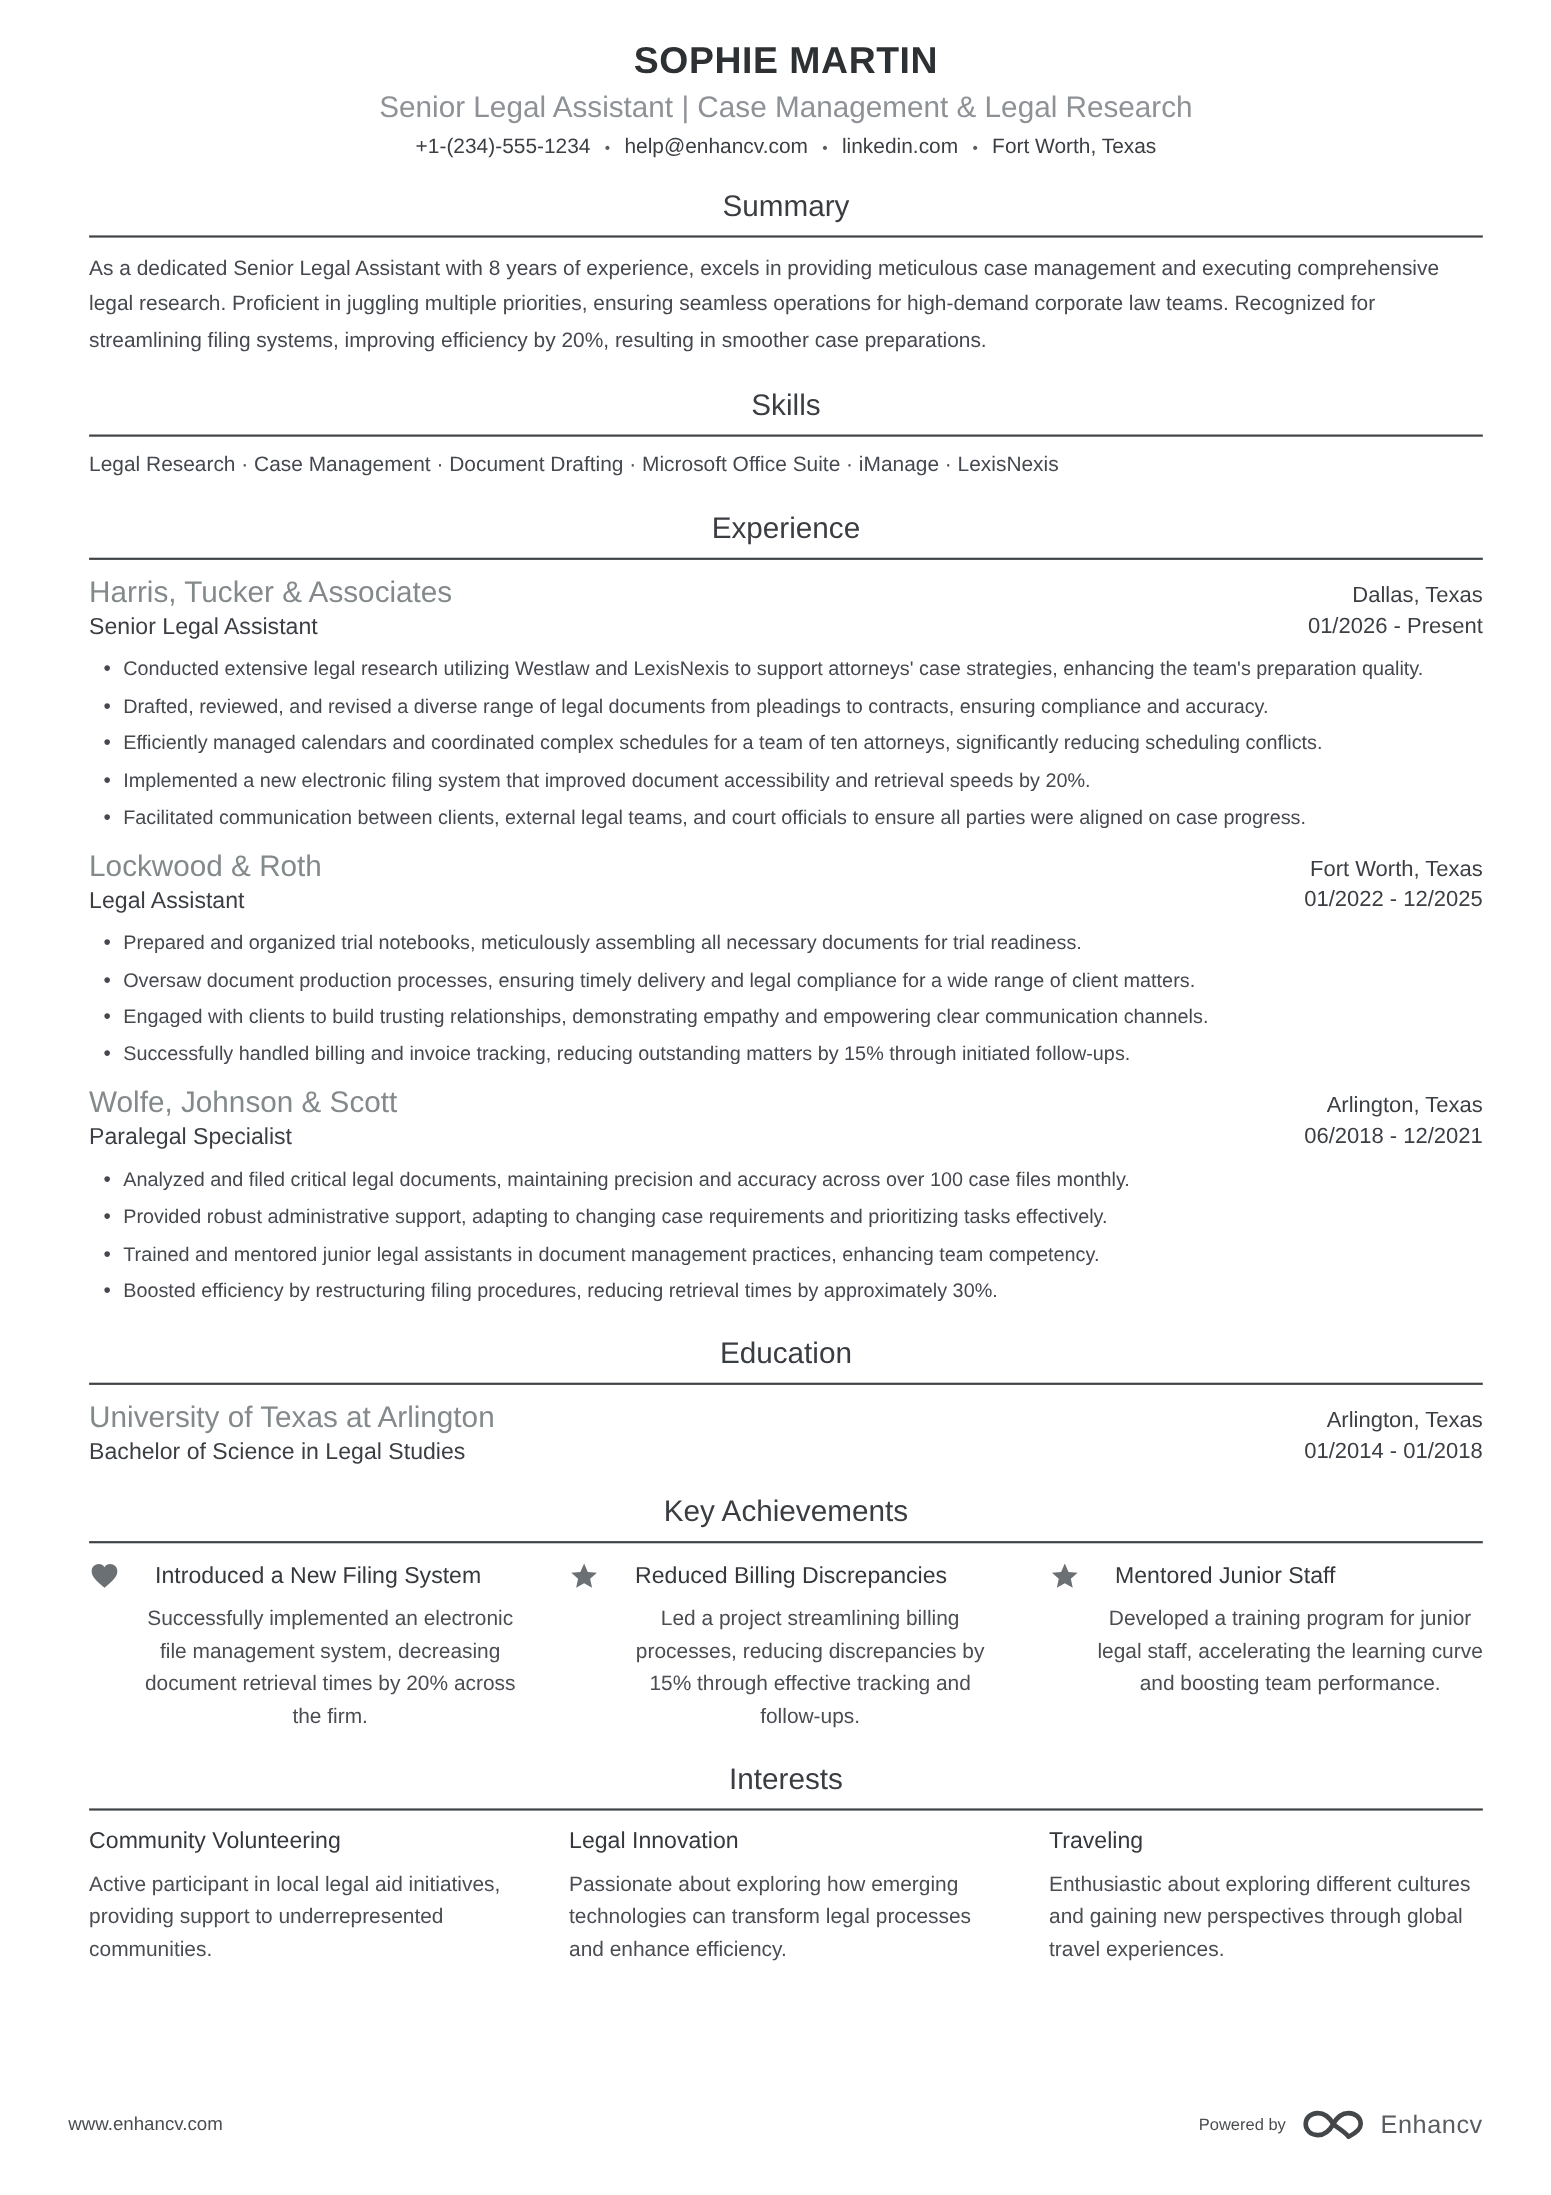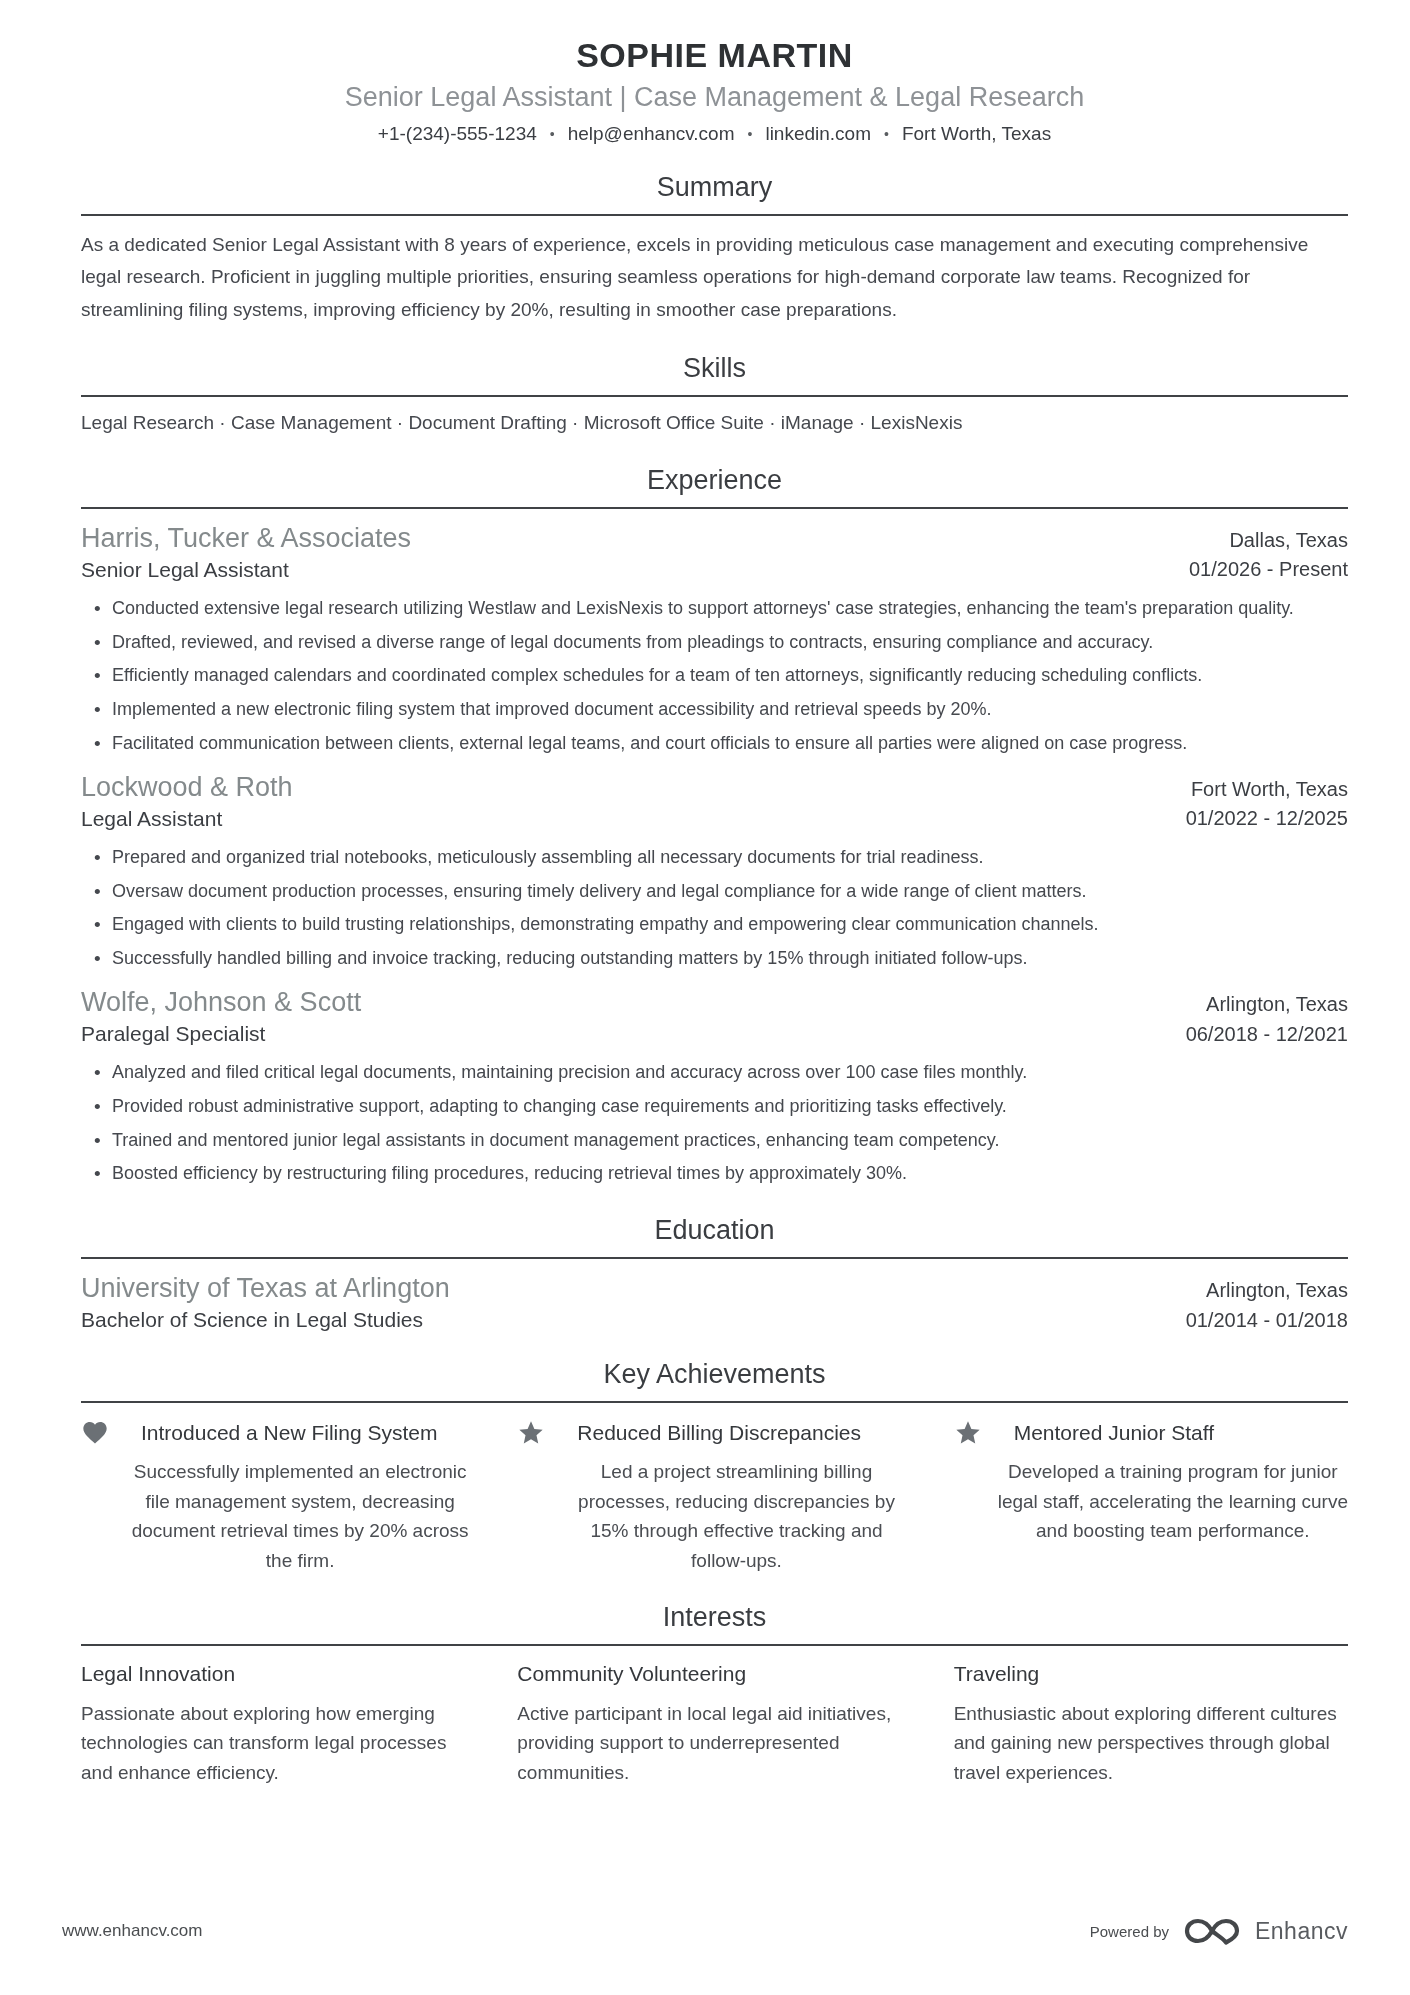--- a/index.html
+++ b/index.html
@@ -23,21 +23,21 @@
     text-align:center; font-size:27px; font-weight:400; color:#3a3d41;
     margin-top:27px; padding-bottom:11px; border-bottom:2px solid #404346;
   }
   .section-body { padding-top:13px; }
   .para { font-size:19px; line-height:1.7; color:#45484e; }
   .skills-line { font-size:19px; color:#45484e; padding-top:15px; padding-bottom:4px; }
 
   
   .job { margin-top:14px; }
   .job-row1 { display:flex; justify-content:space-between; align-items:baseline; }
-  .job-row2 { display:flex; justify-content:space-between; align-items:center; margin-top:4px; }
+  .job-row2 { display:flex; justify-content:space-between; align-items:flex-start; margin-top:4px; }
   .company { font-size:27px; font-weight:400; color:#848a8c; }
   .place { font-size:20px; color:#3b3e43; }
   .role { font-size:21px; color:#3b3e43; }
   .dates { font-size:20px; color:#3b3e43; }
   ul.bullets { list-style:none; margin:12px 0 6px 0; }
   ul.bullets li {
     position:relative; padding-left:31px; font-size:18px; line-height:1.6;
     color:#45484e; margin-bottom:5px;
   }
   ul.bullets li::before {
@@ -205,26 +205,26 @@
         </div>
         <div class="ach-text">Developed a training program for junior legal staff, accelerating the learning curve and boosting team performance.</div>
       </div>
     </div>
   </div>
 
   <div>
     <div class="section-title">Interests</div>
     <div class="tri-grid">
       <div>
+        <div class="int-title">Community Volunteering</div>
+        <div class="int-text">Active participant in local legal aid initiatives, providing support to underrepresented communities.</div>
+      </div>
+      <div>
         <div class="int-title">Legal Innovation</div>
         <div class="int-text">Passionate about exploring how emerging technologies can transform legal processes and enhance efficiency.</div>
-      </div>
-      <div>
-        <div class="int-title">Community Volunteering</div>
-        <div class="int-text">Active participant in local legal aid initiatives, providing support to underrepresented communities.</div>
       </div>
       <div>
         <div class="int-title">Traveling</div>
         <div class="int-text">Enthusiastic about exploring different cultures and gaining new perspectives through global travel experiences.</div>
       </div>
     </div>
   </div>
 
   <div class="footer">
     <span class="footer-site">www.enhancv.com</span>

